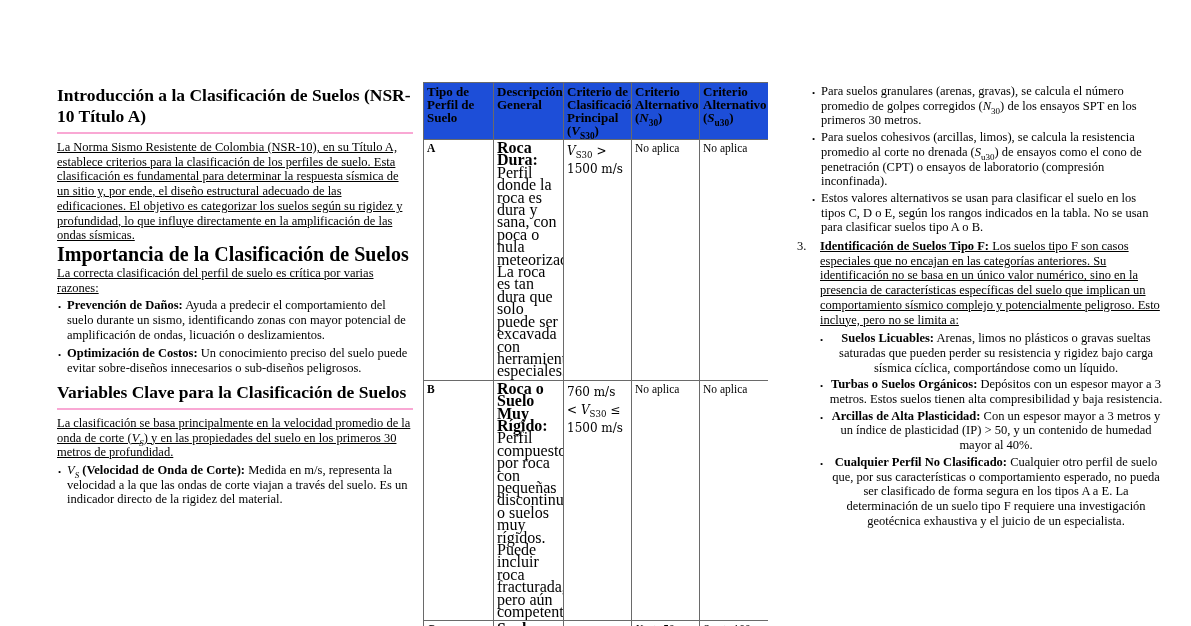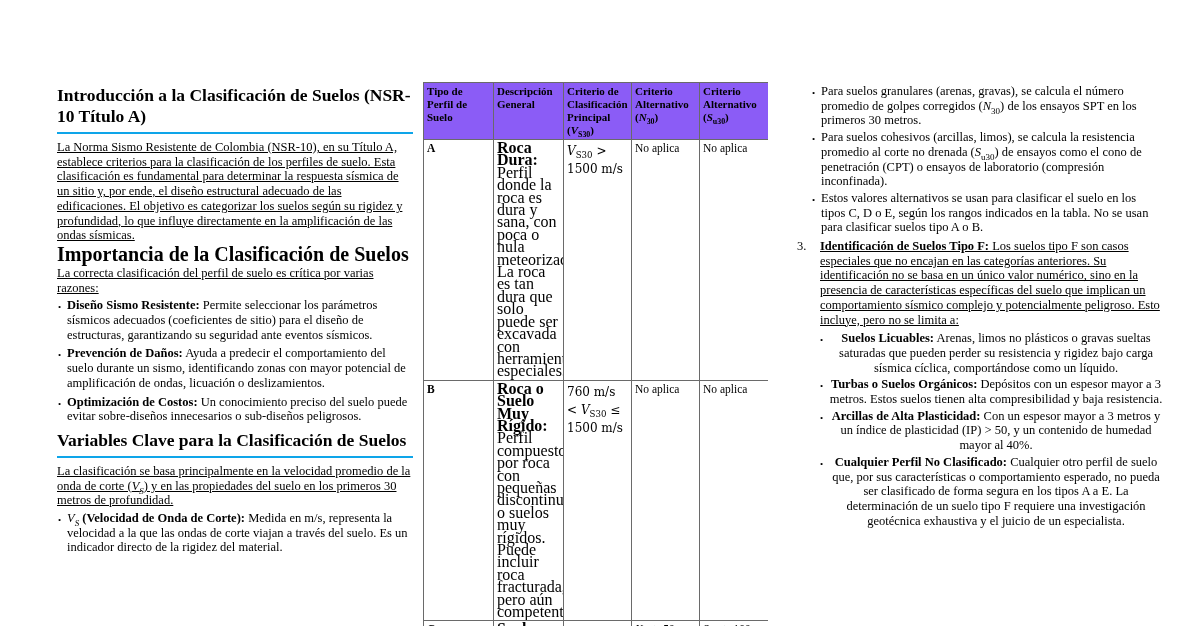--- a/index.html
+++ b/index.html
@@ -8,21 +8,21 @@
     overflow:hidden; color:#000000;
     font-family:"Liberation Serif", serif;
   }
   .col { position:absolute; }
   .col-left  { left:57px;  top:85px; width:356px; }
   .col-table { left:423px; top:82px; width:345px; height:544px; overflow:hidden; }
   .col-right { left:795px; top:84px; width:368px; }
 
   h1.rule {
     font-size:17.5px; line-height:21px; font-weight:bold;
-    margin:0 0 6px 0; padding-bottom:5px; border-bottom:2px solid #0ea5e9;
+    margin:0 0 6px 0; padding-bottom:5px; border-bottom:2px solid #f9a8d4;
   }
   h2.sub { font-size:20px; line-height:17px; font-weight:bold; margin:2px 0 3px 0; }
   p.body { font-size:12.5px; line-height:14.7px; margin:0 0 3px 0;text-decoration:underline; }
 
   ul.blist { list-style:none; margin:1px 0 6px 0; padding:0 0 0 10px;
              font-size:12.5px; line-height:14.7px; }
   ul.blist > li { margin-bottom:4px; position:relative; }
   ul.blist > li::before { content:"\2022"; position:absolute; left:-9px; top:2px; font-size:9px; }
 
   .col-right ul.cont { padding-left:26px; margin:0 0 4px 0; }
@@ -32,21 +32,21 @@
   .obody { padding-left:25px; }
   .obody p.body { margin:0 0 4px 0; }
   ul.nested { padding-left:9px; margin:4px 0 0 0; }
   ul.nested > li { margin-bottom:2px;text-align:center; }
 
   table.soil { border-collapse:collapse; width:345px; table-layout:fixed; }
   table.soil th, table.soil td {
     border:1px solid #6a6a6a; vertical-align:top; text-align:left; padding:2px 3px;
     overflow:hidden;
   }
-  table.soil th { background:#8b5cf6; font-size:11px; line-height:13px; font-weight:bold; }
+  table.soil th { background:#1d4ed8; font-size:13px; line-height:13px; font-weight:bold; }
   td.type { font-weight:bold; font-size:11.5px; }
   td.desc { font-size:16px; line-height:12.4px; font-weight:normal; }
   td.crit { font-size:12px; line-height:18px; font-family:"DejaVu Serif", serif; }
   td.alt  { font-size:11.5px; line-height:13px; }
   tr.row-a { height:167px; } tr.row-b { height:165px; }
 
   sub { font-size:0.72em; line-height:0; }
   i { font-style:italic; }
   b { font-weight:bold; }
 </style>
@@ -54,21 +54,20 @@
 <body>
 
 <div class="page">
 
   <div class="col col-left">
     <h1 class="rule">Introducción a la Clasificación de Suelos (NSR-10 Título A)</h1>
     <p class="body">La Norma Sismo Resistente de Colombia (NSR-10), en su Título A, establece criterios para la clasificación de los perfiles de suelo. Esta clasificación es fundamental para determinar la respuesta sísmica de un sitio y, por ende, el diseño estructural adecuado de las edificaciones. El objetivo es categorizar los suelos según su rigidez y profundidad, lo que influye directamente en la amplificación de las ondas sísmicas.</p>
     <h2 class="sub">Importancia de la Clasificación de Suelos</h2>
     <p class="body">La correcta clasificación del perfil de suelo es crítica por varias razones:</p>
     <ul class="blist">
-      <li><span><b>Diseño Sismo Resistente:</b> Permite seleccionar los parámetros sísmicos adecuados (coeficientes de sitio) para el diseño de estructuras, garantizando su seguridad ante eventos sísmicos.</span></li>
       <li><span><b>Prevención de Daños:</b> Ayuda a predecir el comportamiento del suelo durante un sismo, identificando zonas con mayor potencial de amplificación de ondas, licuación o deslizamientos.</span></li>
       <li><span><b>Optimización de Costos:</b> Un conocimiento preciso del suelo puede evitar sobre-diseños innecesarios o sub-diseños peligrosos.</span></li>
     </ul>
     <h1 class="rule">Variables Clave para la Clasificación de Suelos</h1>
     <p class="body"><span>La clasificación se basa principalmente en la velocidad promedio de la onda de corte (<i>V</i><sub><i>S</i></sub>) y en las propiedades del suelo en los primeros 30 metros de profundidad.</span></p>
     <ul class="blist">
       <li><span><i>V</i><sub><i>S</i></sub><b> (Velocidad de Onda de Corte):</b> Medida en m/s, representa la velocidad a la que las ondas de corte viajan a través del suelo. Es un indicador directo de la rigidez del material.</span></li>
     </ul>
   </div>
 

